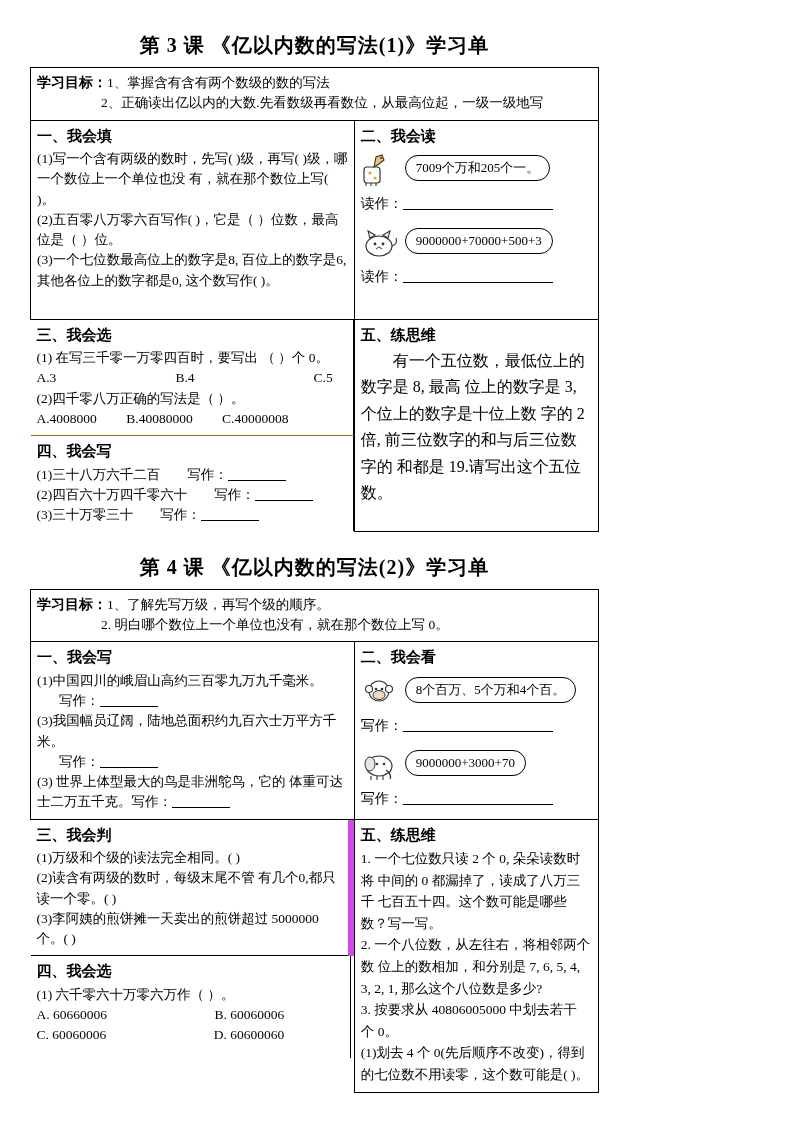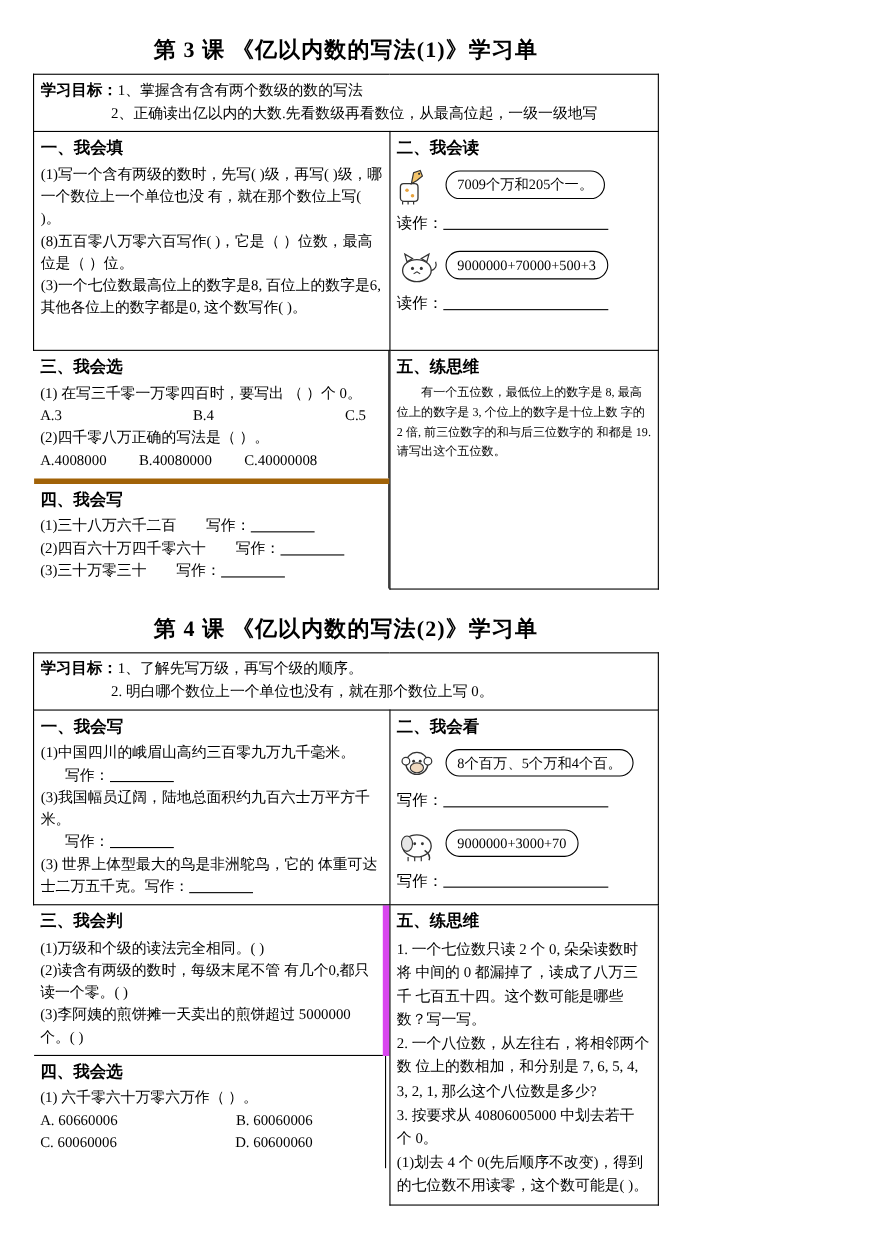--- a/index.html
+++ b/index.html
@@ -95,21 +95,21 @@
     position: relative;
   }
   .opt-row {
     display: flex;
     justify-content: space-between;
     padding-right: 14px;
   }
   .opt-row2 span { margin-right: 26px; }
   .think-body {
     text-indent: 2em;
-    font-size: 11px;
+    font-size: 16px;
     line-height: 1.65;
     font-family: Liberation Serif, serif;
   }
   .sec5-body { font-size: 13.5px; line-height: 1.6; }
 </style>
 </head>
 <body>
 
 <div class="page">
 
@@ -124,21 +124,21 @@
         <tr>
       <td colspan="2">
         <span class="goal-label">学习目标：</span><span>1、掌握含有含有两个数级的数的写法</span>
         <span class="ln indent" style="padding-left:64px">2、正确读出亿以内的大数.先看数级再看数位，从最高位起，一级一级地写</span>
       </td>
     </tr>
     <tr>
       <td style="height:188px">
         <span class="sec-title">一、我会填</span>
         <span class="ln">(1)写一个含有两级的数时，先写(    )级，再写(    )级，哪一个数位上一个单位也没 有，就在那个数位上写(     )。</span>
-        <span class="ln">(8)五百零八万零六百写作(        )，它是（     ）位数，最高位是（    ）位。</span>
+        <span class="ln">(2)五百零八万零六百写作(        )，它是（     ）位数，最高位是（    ）位。</span>
         <span class="ln">(3)一个七位数最高位上的数字是8, 百位上的数字是6, 其他各位上的数字都是0, 这个数写作(              )。</span>
       </td>
       <td>
         <span class="sec-title">二、我会读</span>
         <div class="char-row">
           <div class="crit">
             <svg width="40" height="36" viewBox="0 0 40 36" aria-hidden="true">
               <rect x="3" y="16" width="16" height="16" rx="3" fill="#fff" stroke="#333" stroke-width="1.2"></rect>
               <circle cx="9" cy="22" r="1.6" fill="#e8a33d"></circle>
               <circle cx="14" cy="27" r="1.6" fill="#e8a33d"></circle>
@@ -169,21 +169,21 @@
         <div class="read-row">
           <span>读作：</span><span class="blank-line"></span>
         </div>
       </td>
     </tr>
     <tr>
       <td rowspan="2" style="padding:0;border:none">
         <table class="sheet" style="border:none">
           <tbody>
                 <tr>
-            <td style="border-left:none;border-top:none;border-bottom:5px solid #a16207;border-right:1px solid #000">
+            <td style="border-left:none;border-top:none;border-bottom:1px solid #a16207;border-right:1px solid #000">
               <span class="sec-title">三、我会选</span>
               <span class="ln">(1) 在写三千零一万零四百时，要写出 （    ）个 0。</span>
               <div class="opt-row">
                 <span>A.3</span>
                 <span>B.4</span>
                 <span>C.5</span>
               </div>
               <span class="ln">(2)四千零八万正确的写法是（    ）。</span>
               <div class="opt-row2">
                 <span>A.4008000</span>

